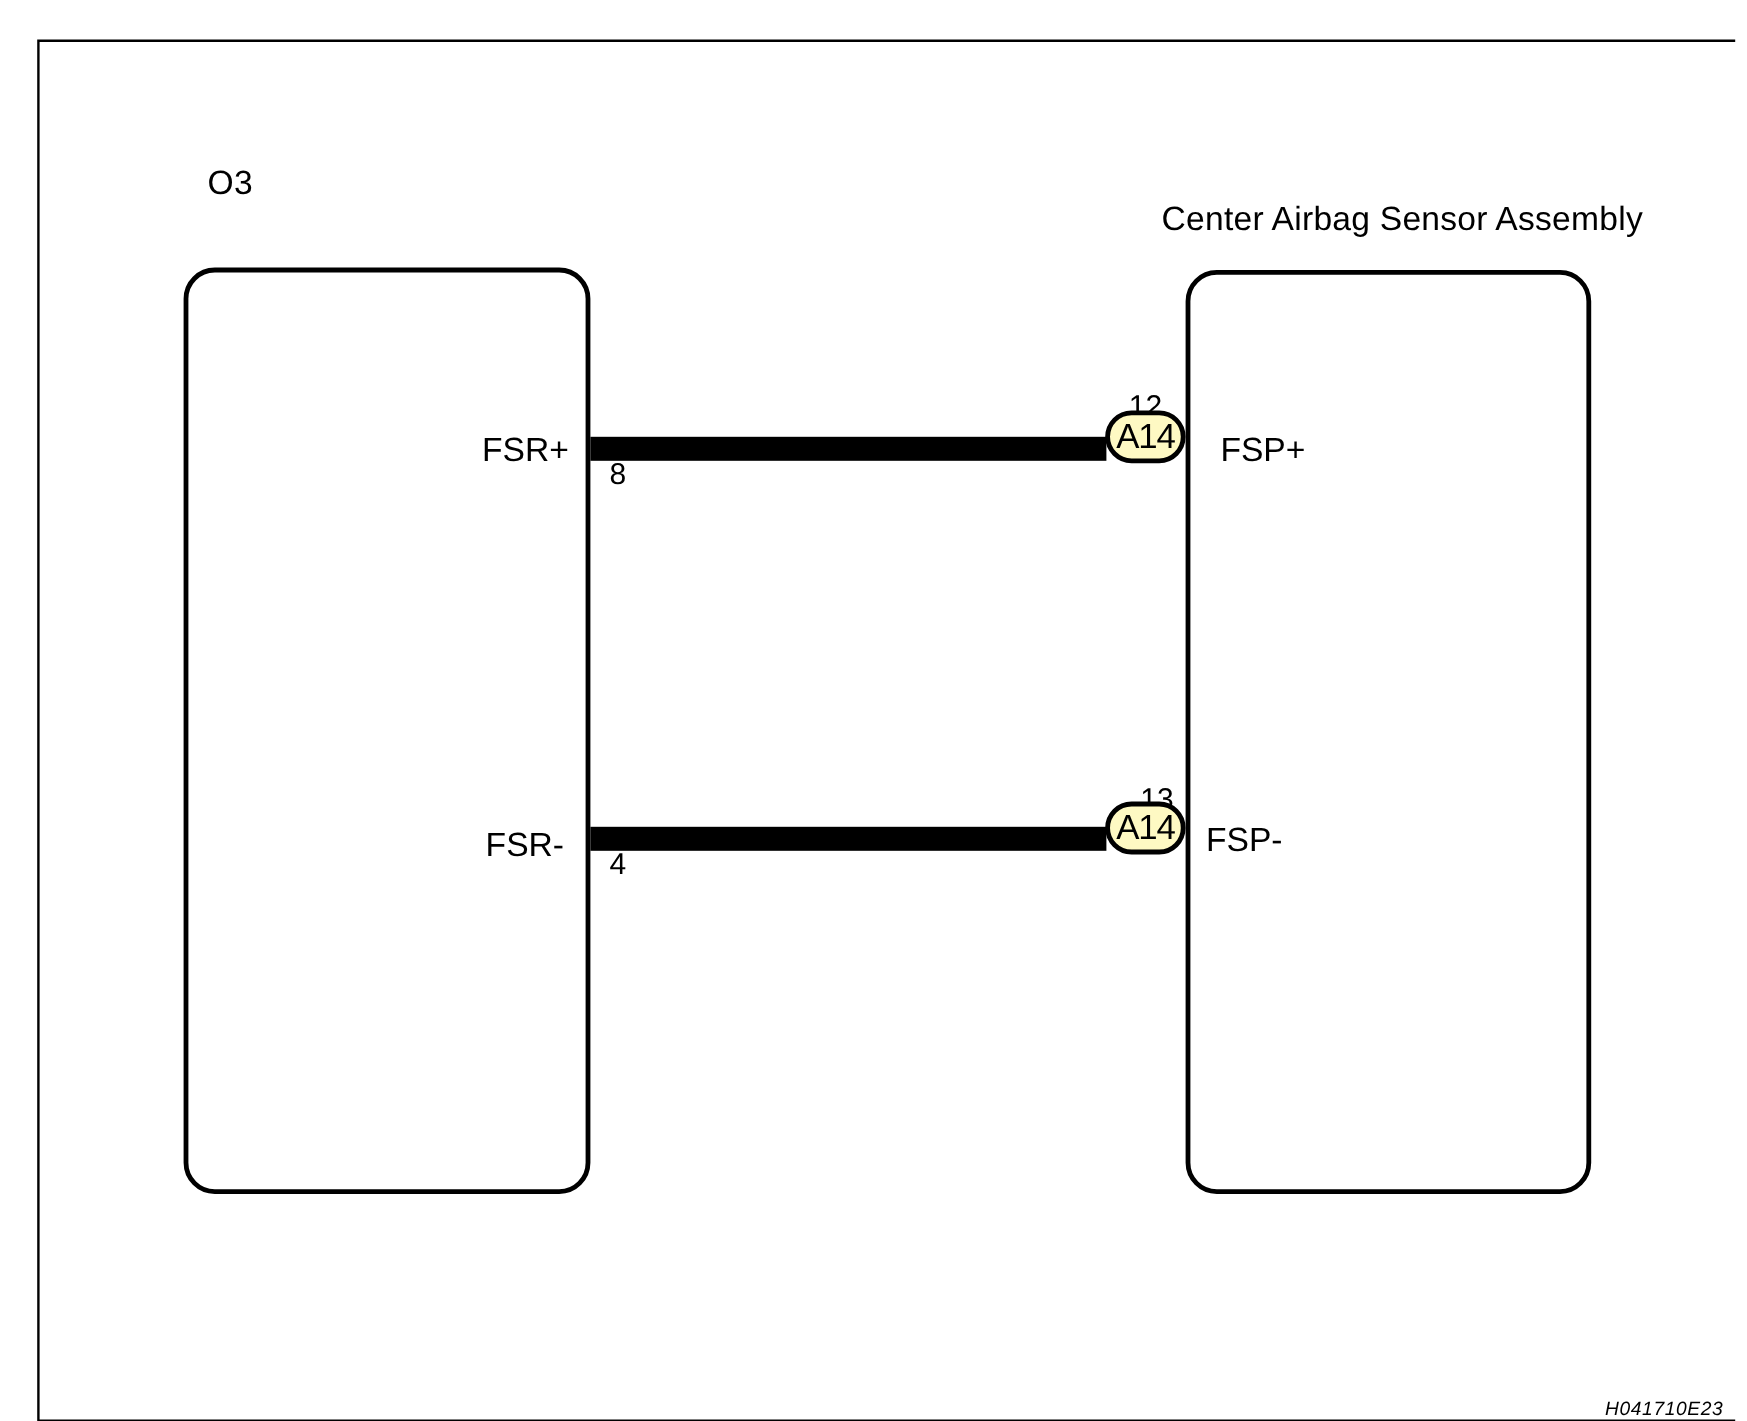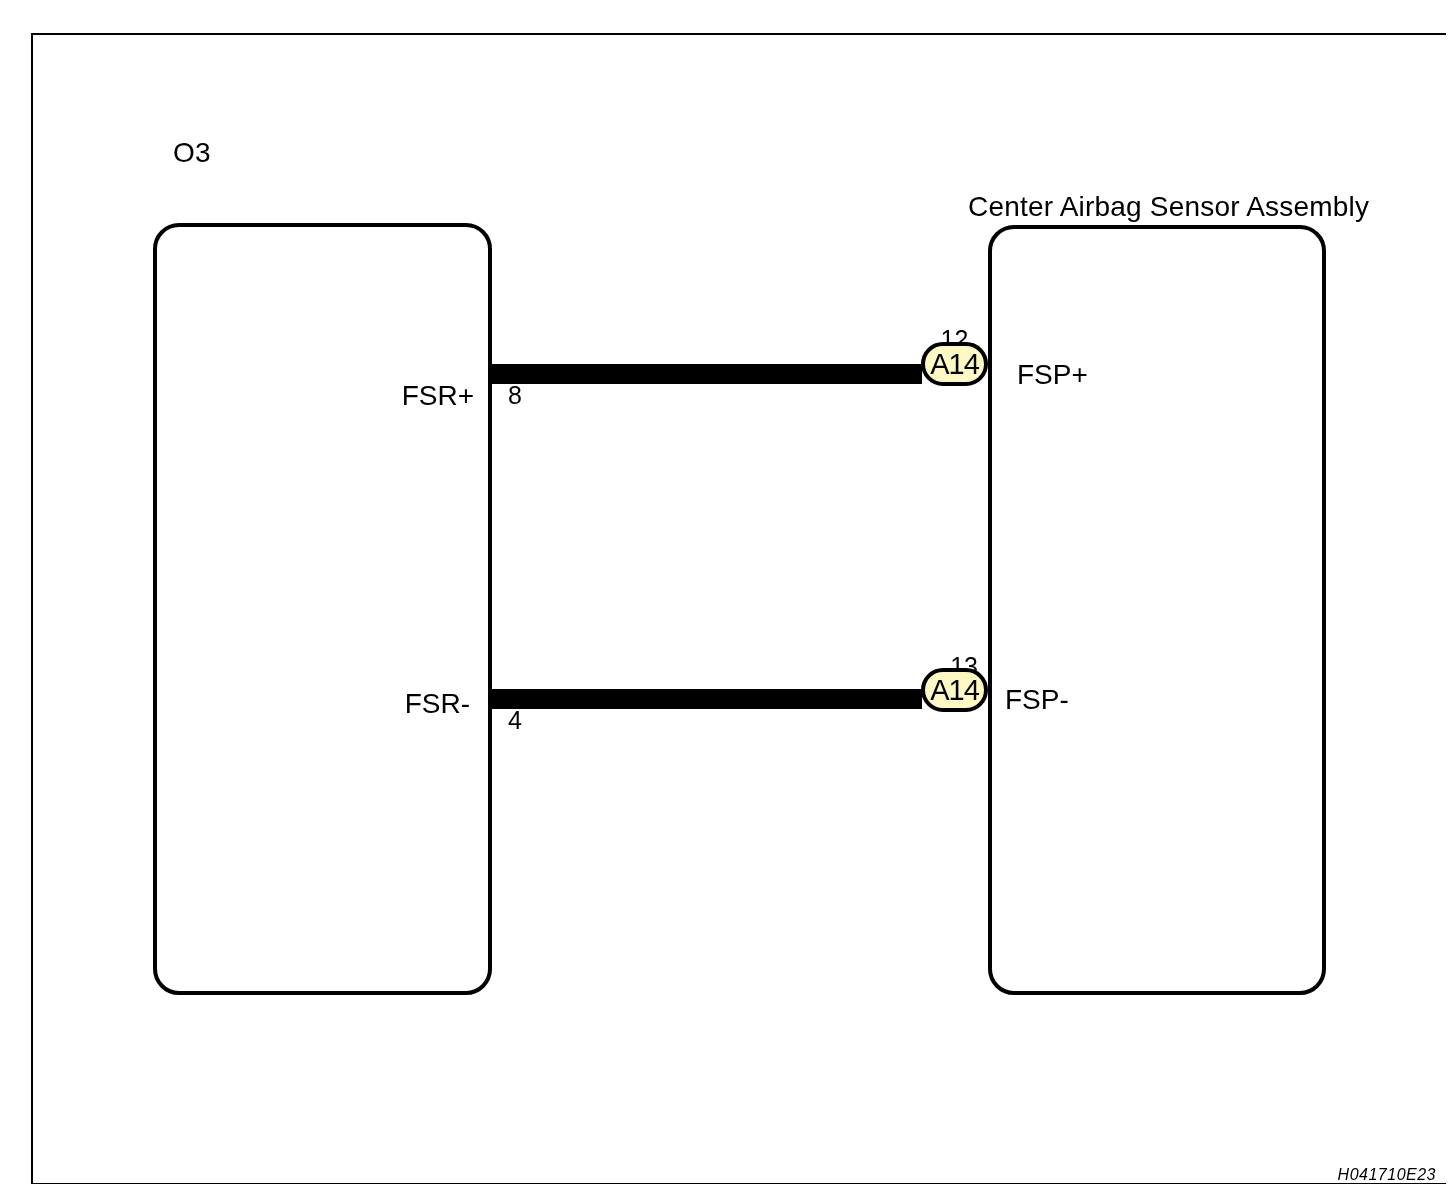--- a/index.html
+++ b/index.html
@@ -36,36 +36,36 @@
   .box-right { left: 968px; top: 205px; width: 338px; height: 770px; }
 
   .header {
     position: absolute;
     font-size: 28px;
     line-height: 33px;
     white-space: nowrap;
     letter-spacing: 0.2px;
   }
   .header-left  { left: 133px; top: 96px; }
-  .header-right { left: 938px; top: 136px; margin-top: 24px; }
+  .header-right { left: 938px; top: 136px; }
 
   .wire {
     position: absolute;
     background: #000000;
   }
   .wire-1 { left: 472px; top: 344px; width: 430px; height: 2px; }
   .wire-2 { left: 472px; top: 669px; width: 430px; height: 3px; }
 
   .pin-label {
     position: absolute;
     font-size: 28px;
     line-height: 30px;
     white-space: nowrap;
   }
-  .lbl-fsr-plus  { right: 992px; top: 330px; text-align: right; margin-top: 21px; }
+  .lbl-fsr-plus  { right: 992px; top: 330px; text-align: right; }
   .lbl-fsr-minus { right: 996px; top: 659px; text-align: right; }
   .lbl-fsp-plus  { left: 975px;  top: 330px; margin-left: 12px; }
   .lbl-fsp-minus { left: 975px;  top: 655px; }
 
   .pin-number {
     position: absolute;
     font-size: 25px;
     line-height: 26px;
     white-space: nowrap;
   }

